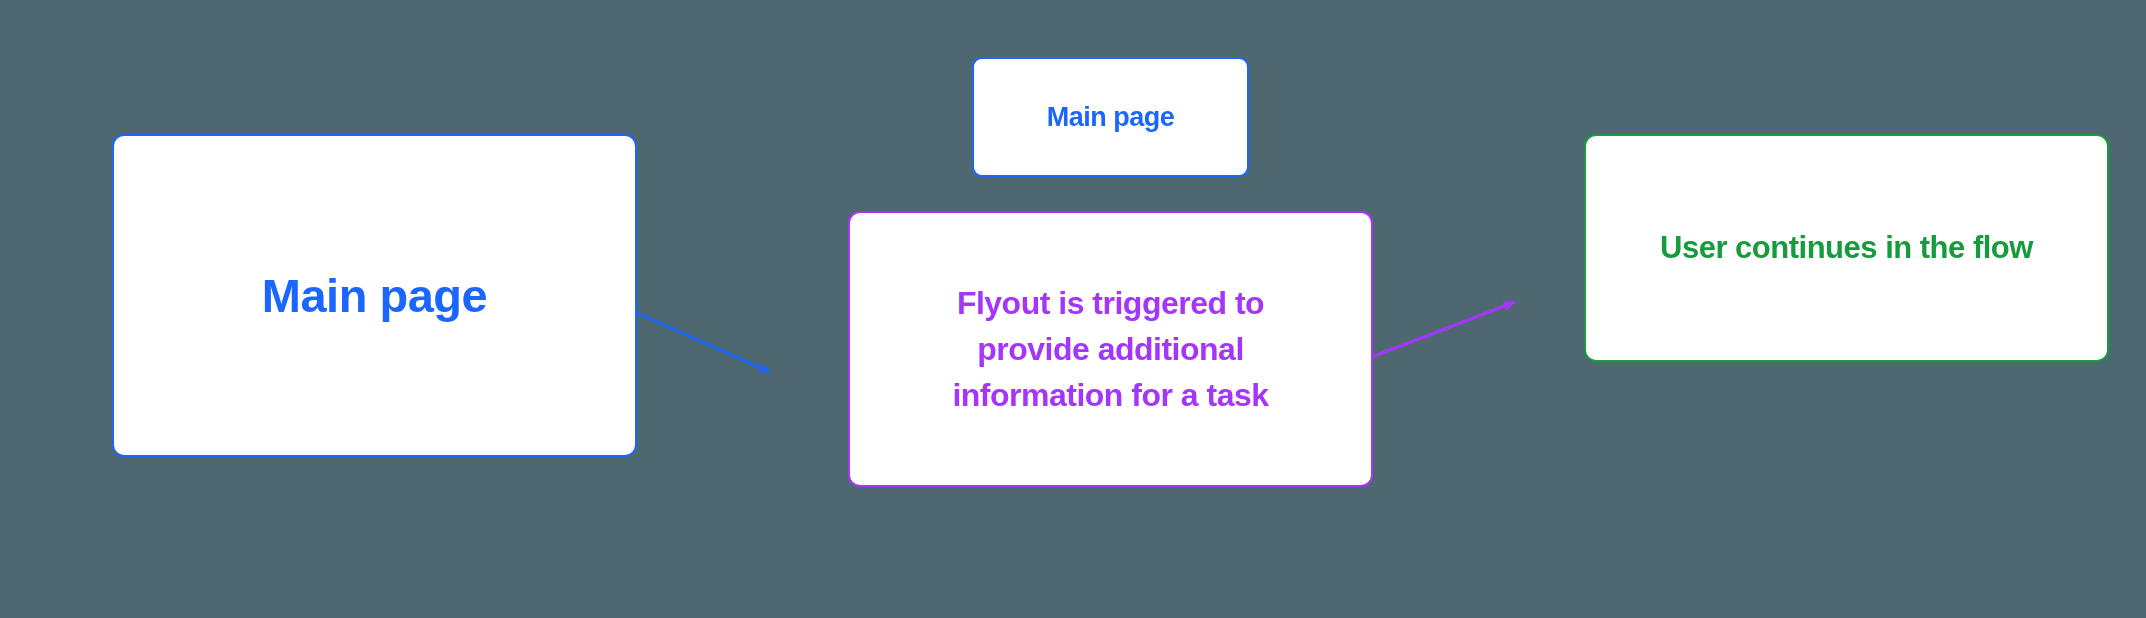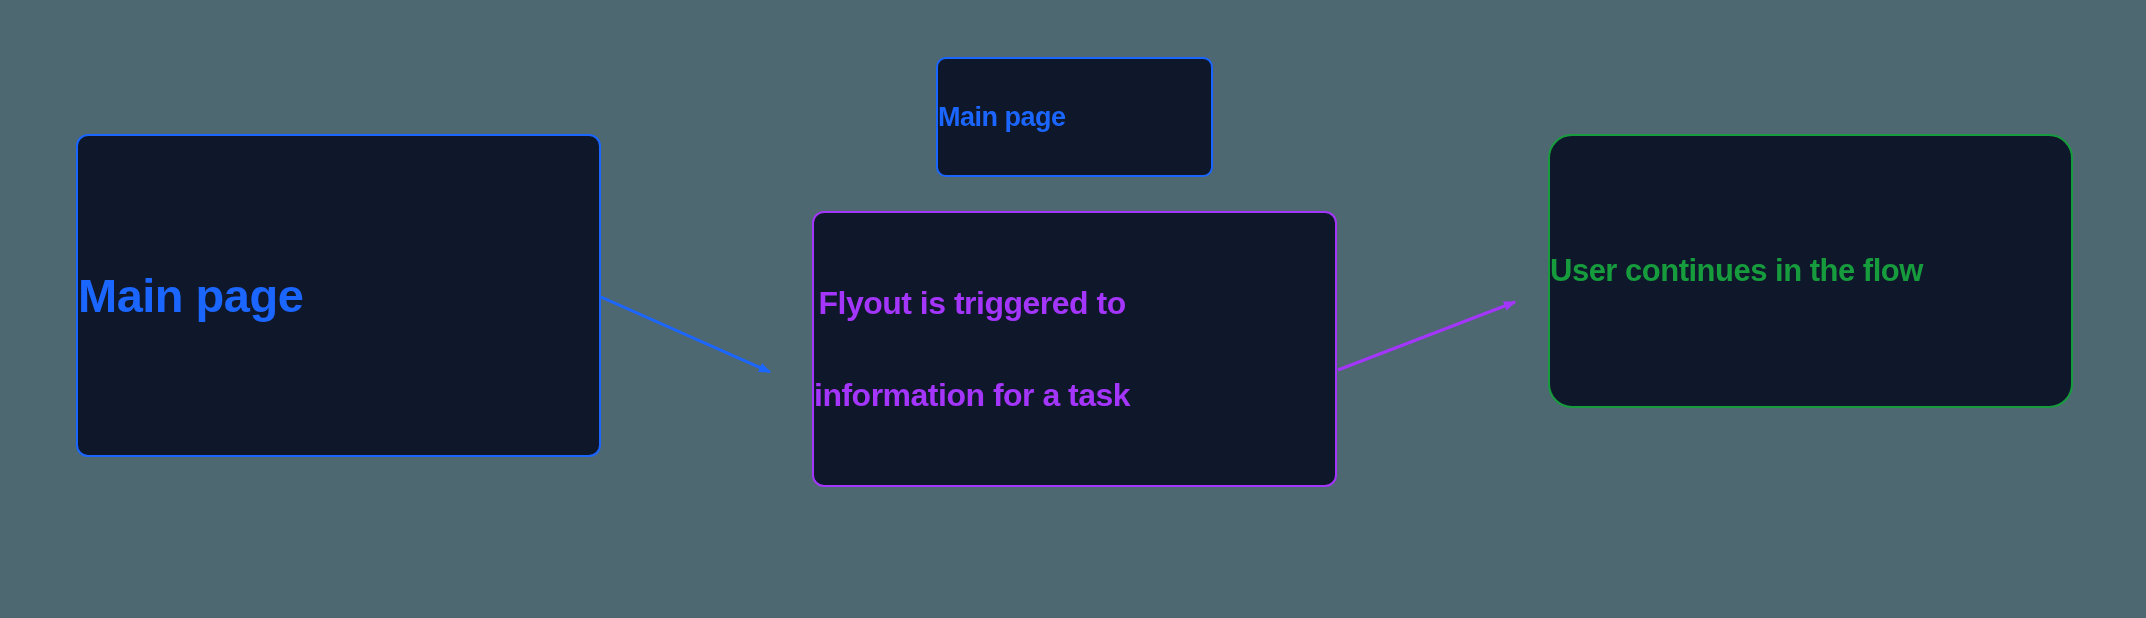--- a/index.html
+++ b/index.html
@@ -15,27 +15,29 @@
     overflow: hidden;
   }
   .canvas {
     position: absolute;
     inset: 0;
     width: 2146px;
     height: 618px;
   }
   .node {
     position: absolute;
-    background: #0f172a;
+    background: #ffffff;
     box-sizing: border-box;
     display: flex;
     align-items: center;
+    justify-content: center;
     text-align: center;
     font-weight: bold;
     letter-spacing: -0.5px;
+    margin-left: 36px;
   }
   .node-main-large {
     left: 76px; top: 134px;
     width: 525px; height: 323px;
     border: 2.5px solid #1b66ff;
     border-radius: 12px;
     color: #1b66ff;
     font-size: 47px;
   }
   .node-main-small {
@@ -50,23 +52,23 @@
     left: 812px; top: 211px;
     width: 525px; height: 276px;
     border: 2.5px solid #a435fb;
     border-radius: 12px;
     color: #a435fb;
     font-size: 32px;
     line-height: 46px;
   }
   .node-green {
     left: 1548px; top: 134px;
-    width: 525px; height: 274px;
+    width: 525px; height: 228px;
     border: 2.5px solid #179c3d;
-    border-radius: 24px;
+    border-radius: 12px;
     color: #179c3d;
     font-size: 31px;
   }
   .node-label { display: block; }
   svg.edges {
     position: absolute;
     inset: 0;
     pointer-events: none;
   }
   svg.edges line { pointer-events: stroke; }
@@ -93,21 +95,21 @@
     <span class="node-label">Main page</span>
   </div>
 
   <div class="node node-main-small">
     <span class="node-label">Main page</span>
   </div>
 
   <div class="node node-flyout">
     <span class="node-label">
       <span>Flyout is triggered to</span><br>
-      <br>
+      <span>provide additional</span><br>
       <span>information for a task</span>
     </span>
   </div>
 
   <div class="node node-green">
     <span class="node-label">User continues in the flow</span>
   </div>
 
 </div>
 

